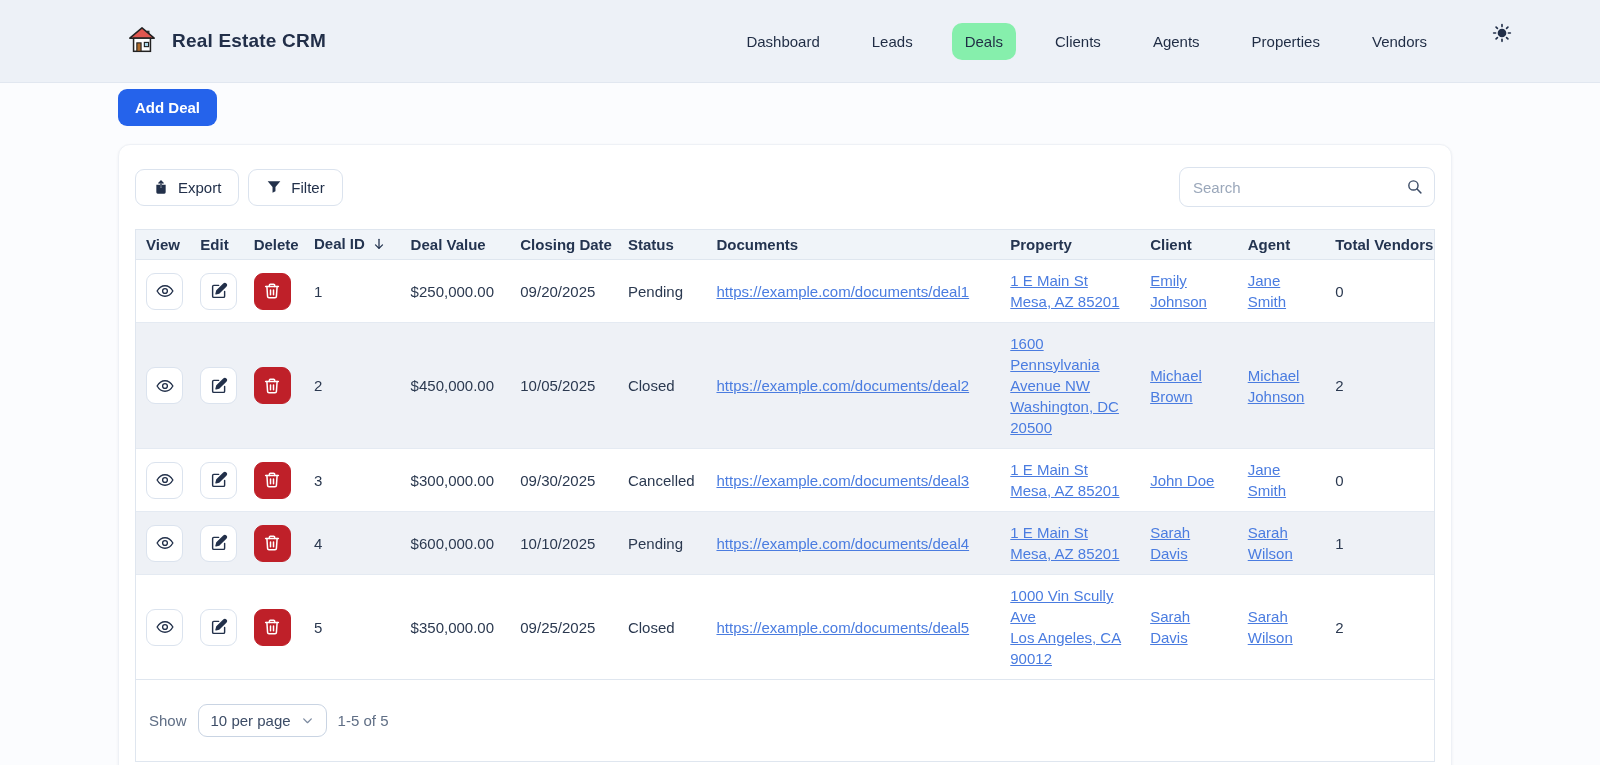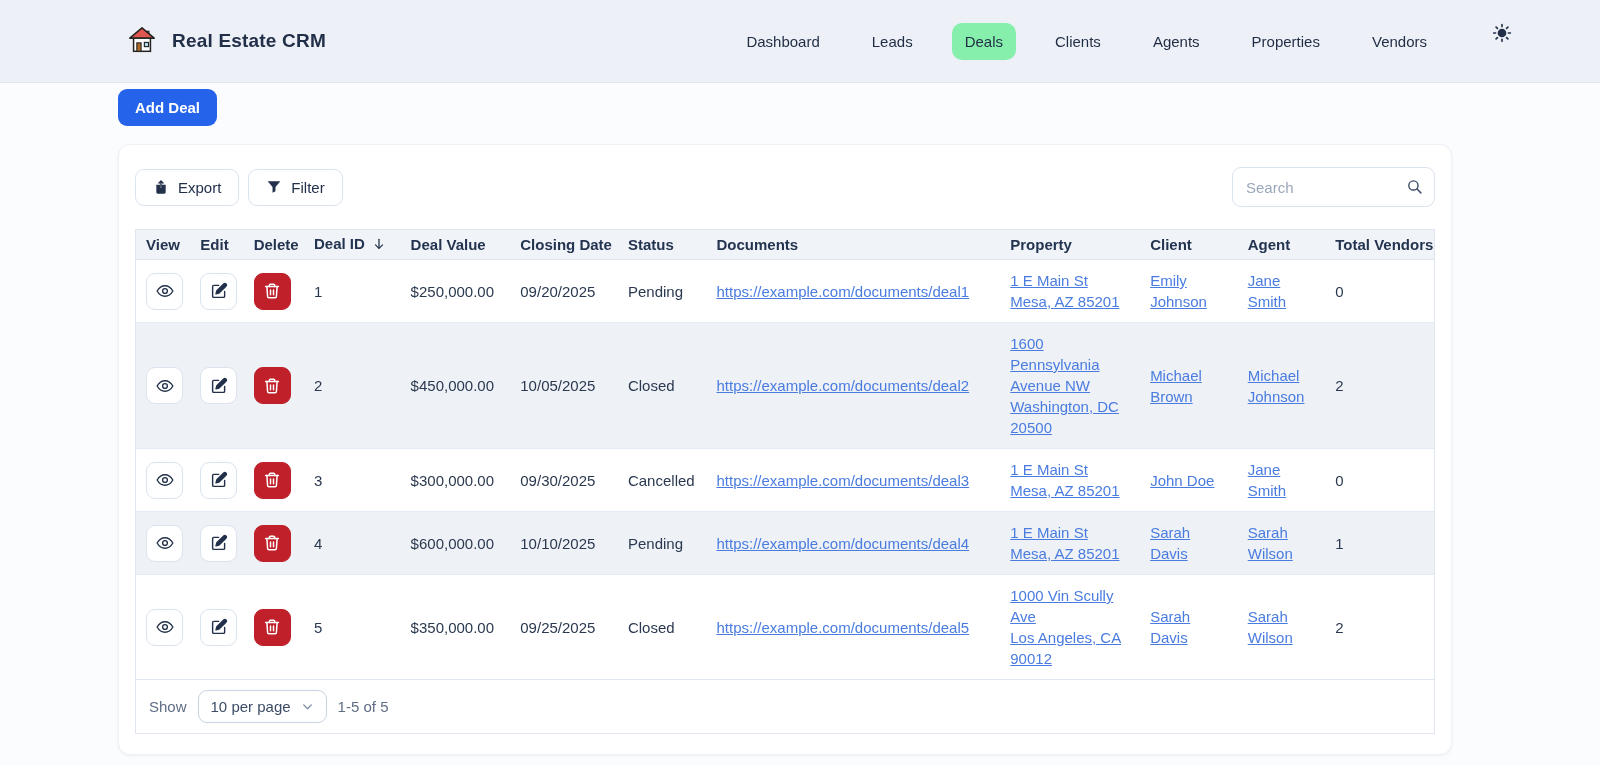--- a/index.html
+++ b/index.html
@@ -26,21 +26,21 @@
     font-family:inherit; cursor:pointer; }
 
   .card { margin-left:118px; width:1334px; background:#fff; border:1px solid #eef1f6;
     border-radius:12px; box-shadow:0 1px 3px rgba(30,41,59,.06); padding:16px 16px 20px; }
 
   .toolbar { display:flex; align-items:center; margin:6px 0 22px; }
   .btn-outline { display:inline-flex; align-items:center; gap:9px; background:#fff;
     border:1px solid #dbe3ee; border-radius:9px; padding:9px 17px; font-size:15px;
     color:#22304a; font-family:inherit; cursor:pointer; margin-right:9px; }
   .btn-outline svg { width:16px; height:16px; }
-  .search-box { margin-left:auto; position:relative; width:203px; }
+  .search-box { margin-left:auto; position:relative; width:256px; }
   .search-box input { width:100%; height:40px; border:1px solid #dbe3ee; border-radius:9px;
     padding:0 38px 0 13px; font-size:15px; font-family:inherit; color:#24324b;
     background:#fff; outline:none; }
   .search-box input::placeholder { color:#9aa7ba; }
   .search-box .mag { position:absolute; right:12px; top:11px; width:17px; height:17px;
     color:#3c4c66; pointer-events:none; }
 
   
   .table-wrap { border:1px solid #dfe6ef; }
   table { width:100%; border-collapse:collapse; table-layout:fixed; font-size:15px; }
@@ -54,21 +54,21 @@
   tbody tr:nth-child(even) { background:#eef1f6; }
   a.cell-link { color:#4a7ce0; text-decoration:underline; }
   .nowrap { white-space:nowrap; }
   .icon-btn { width:37px; height:37px; border-radius:9px; border:1px solid #dbe3ee;
     background:#fff; color:#22304a; display:inline-flex; align-items:center;
     justify-content:center; cursor:pointer; }
   .icon-btn svg { width:18px; height:18px; }
   .icon-btn.danger { background:#bf2029; border-color:#bf2029; color:#fff; }
 
   
-  .table-footer { display:flex; align-items:center; gap:11px; padding:10px 13px;
+  .table-footer { display:flex; align-items:center; gap:11px; padding:24px 13px;
     border-top:1px solid #dfe6ef; font-size:15px; color:#5f6e85; }
   .page-size { display:inline-flex; align-items:center; gap:10px; border:1px solid #c9d4e3;
     border-radius:9px; padding:7px 12px; background:#fff; color:#3c4c66; cursor:pointer;
     font-family:inherit; font-size:15px; }
   .page-size svg { width:13px; height:13px; color:#7c8aa0; }
 </style>
 </head>
 <body>
 
 <header class="navbar">

